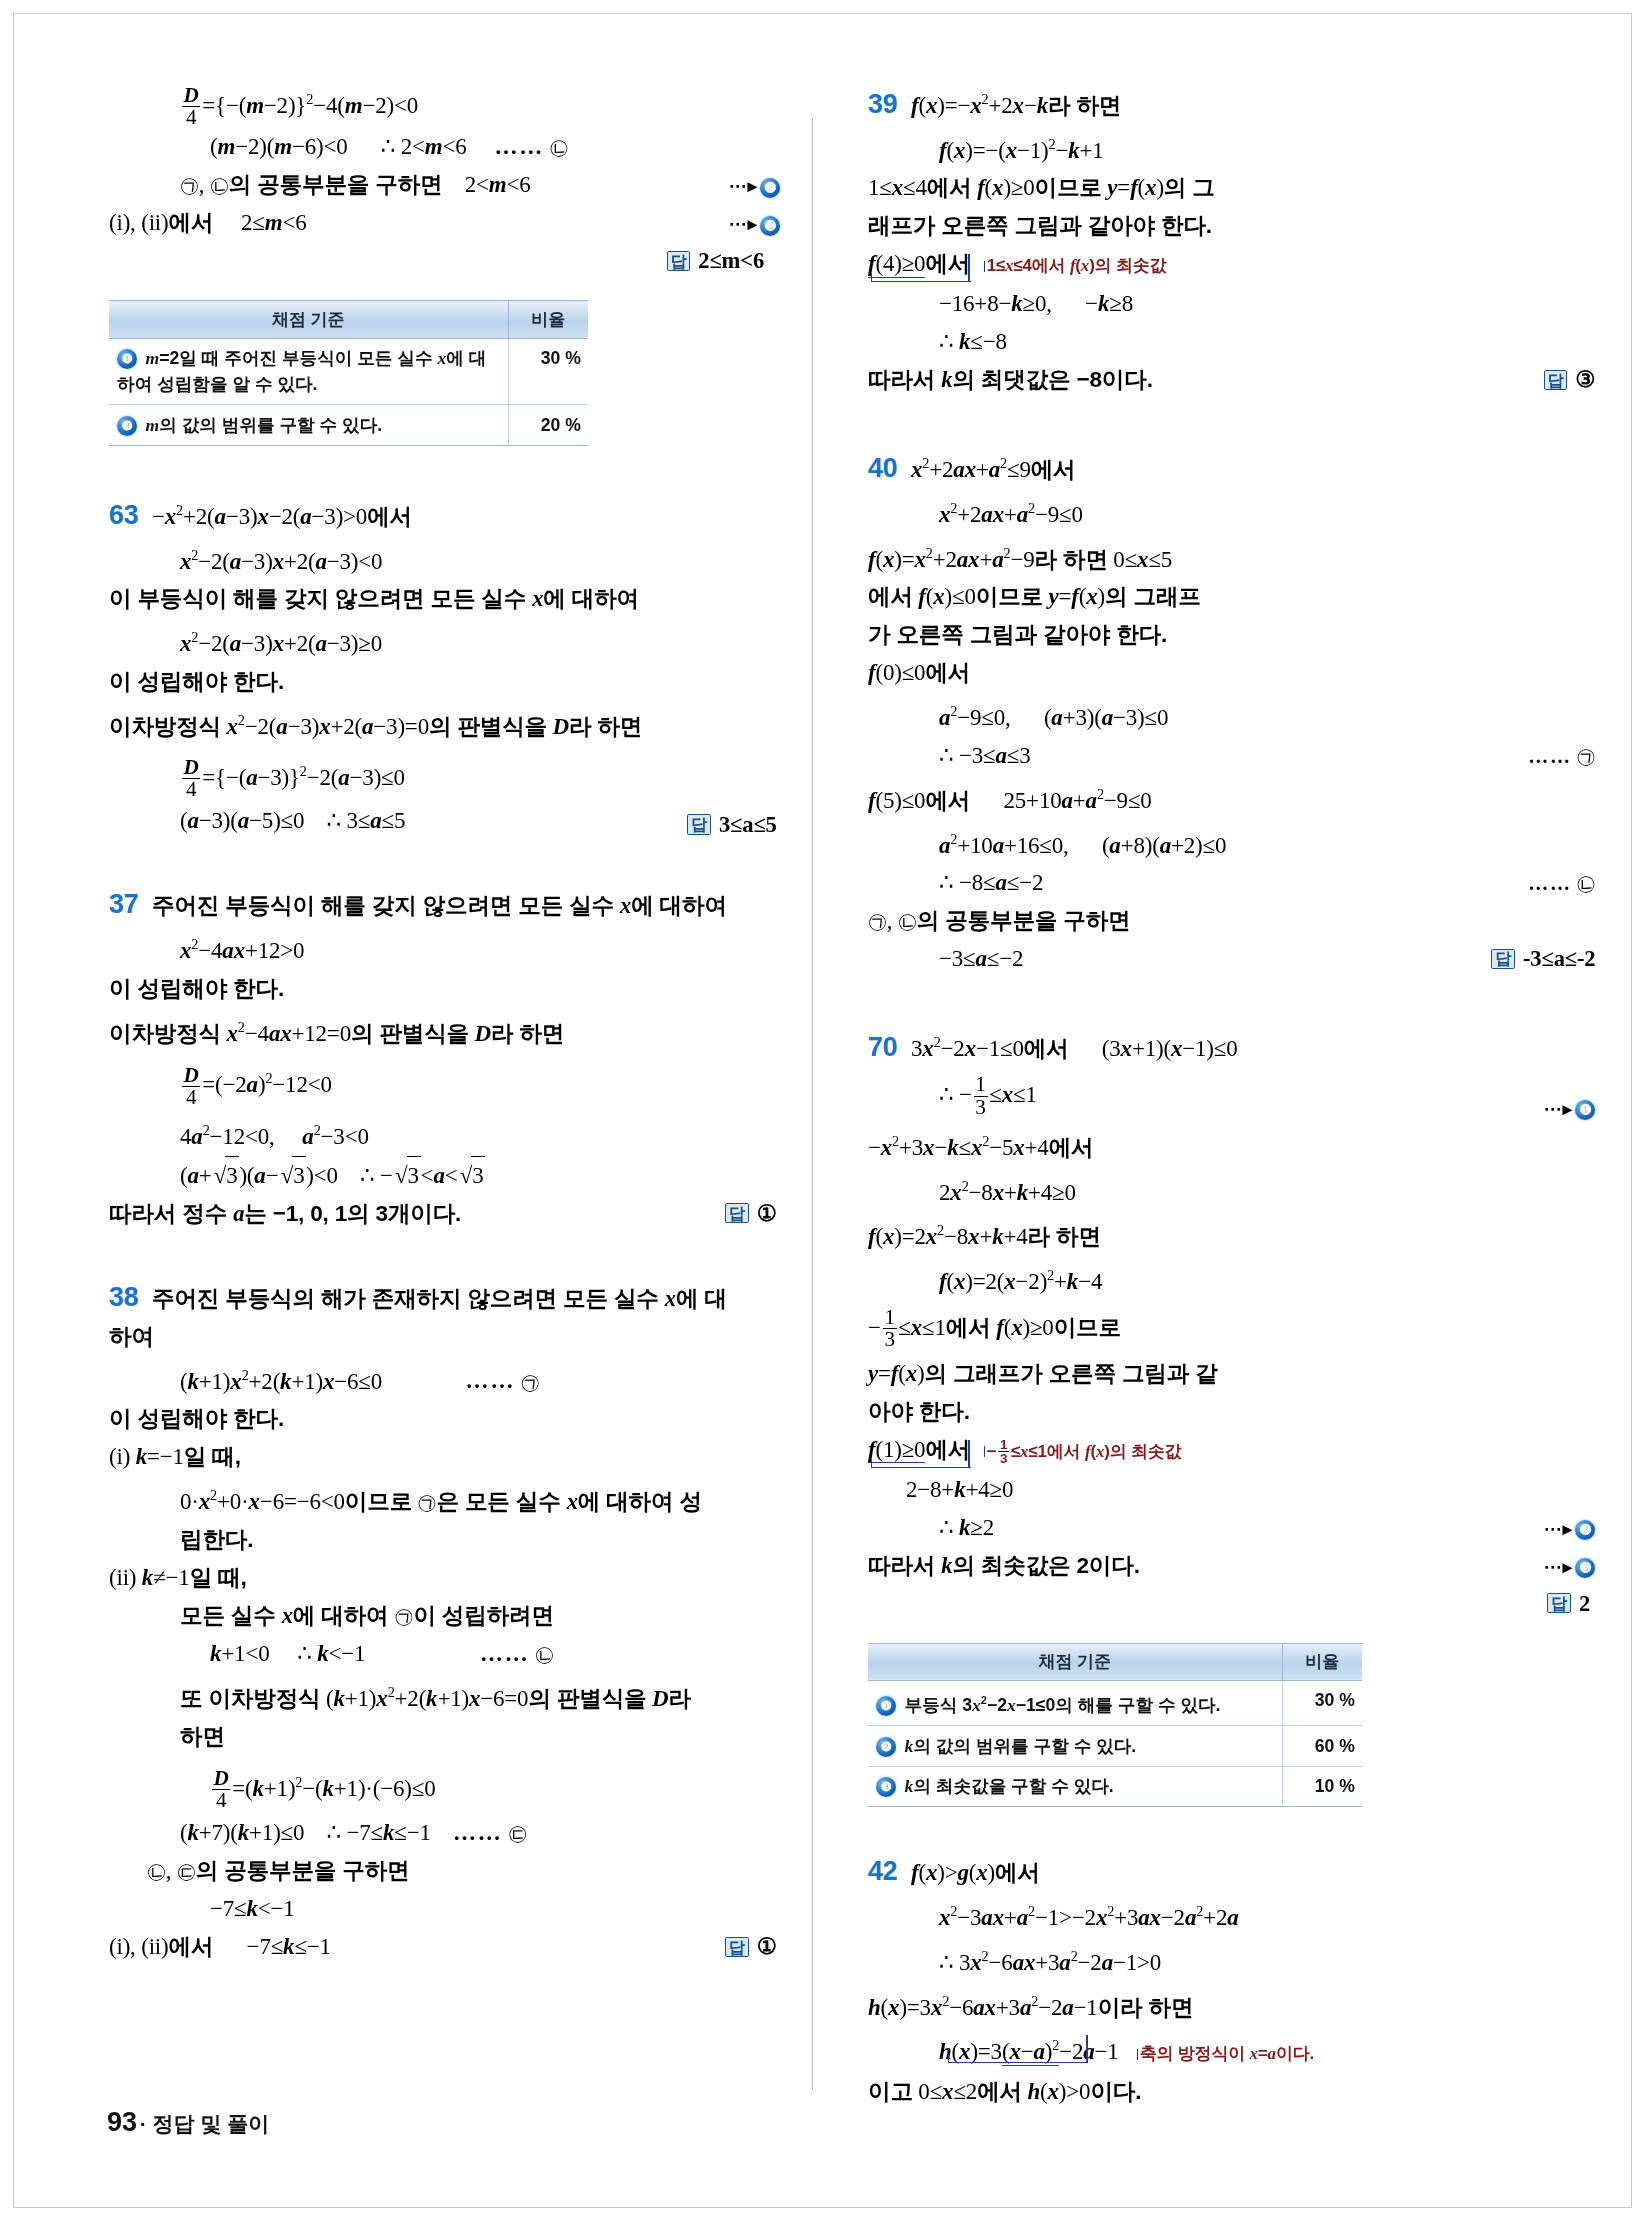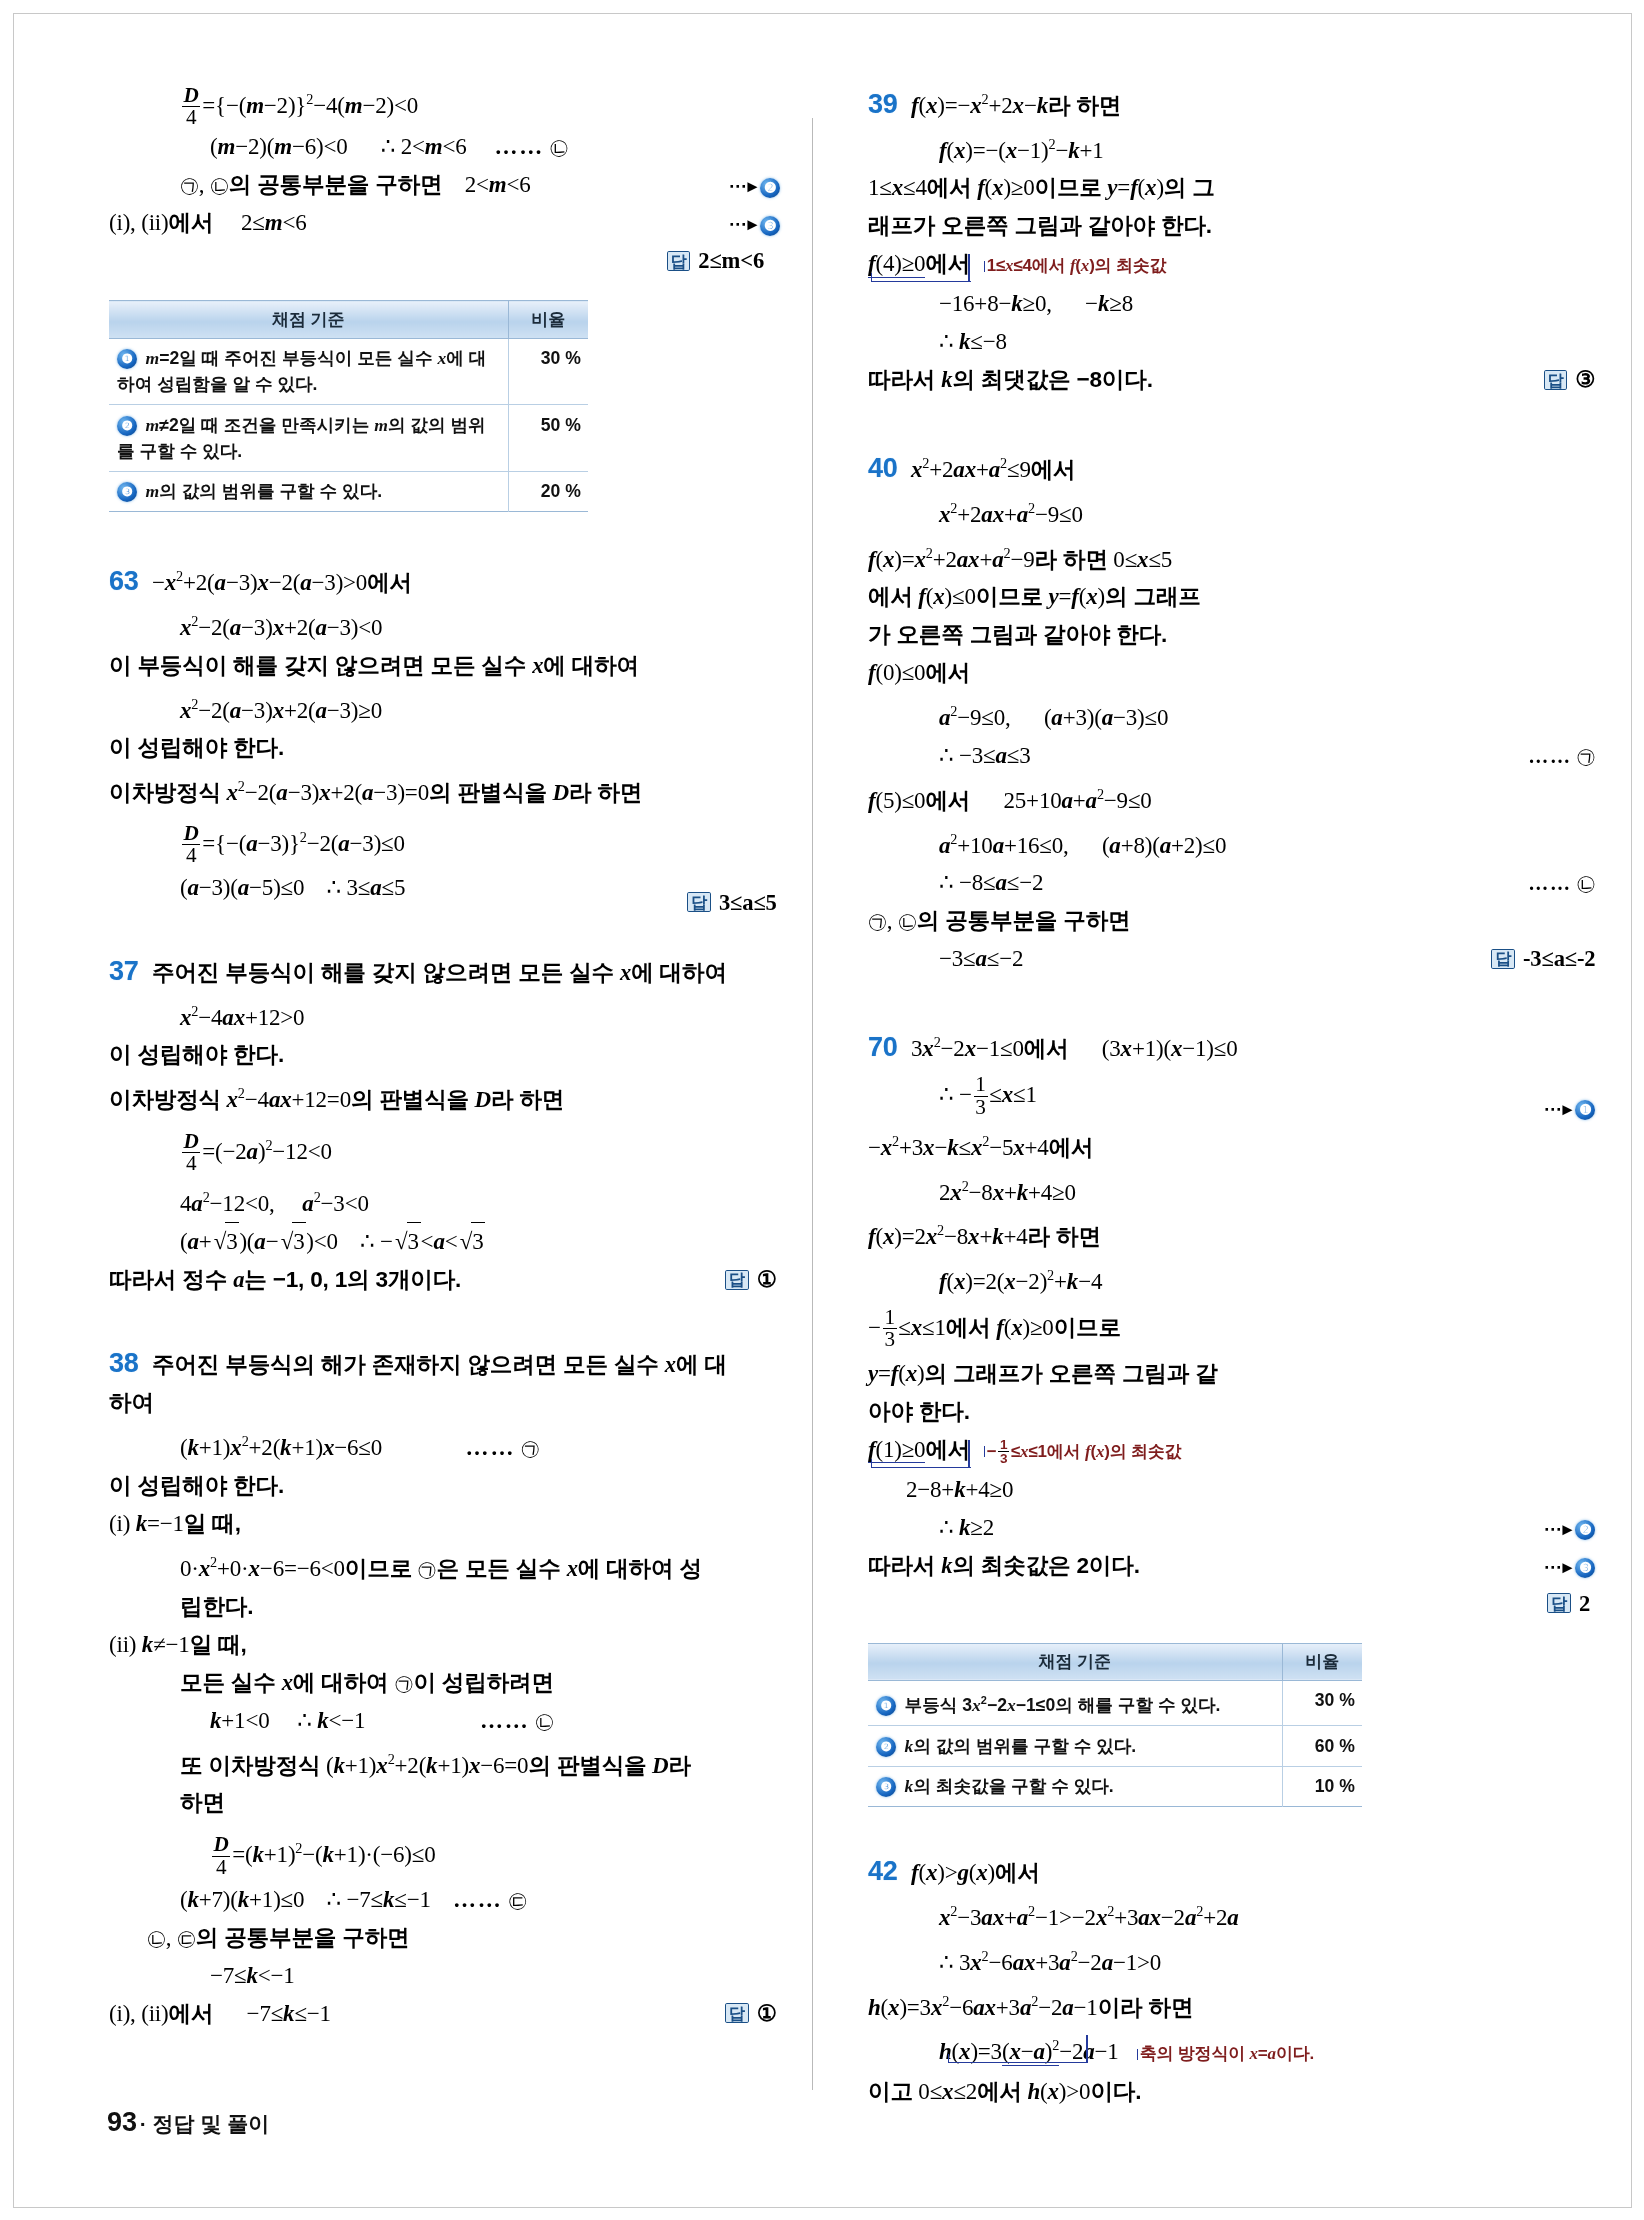--- a/index.html
+++ b/index.html
@@ -235,24 +235,20 @@
             <th class="crit">채점 기준</th>
             <th>비율</th>
           </tr>
         </thead>
         <tbody>
           <tr>
             <td class="crit"><span class="badge sm">❶</span> <i class="v">m</i>=2일 때 주어진 부등식이 모든 실수 <i class="v">x</i>에 대하여 성립함을 알 수 있다.</td>
             <td class="pct">30 %</td>
           </tr>
           <tr>
-            <td class="crit"><span class="badge sm">❷</span> <i class="v">m</i>≠2일 때 조건을 만족시키는 <i class="v">m</i>의 값의 범위를 구할 수 있다.</td>
-            <td class="pct">50 %</td>
-          </tr>
-          <tr>
             <td class="crit"><span class="badge sm">❸</span> <i class="v">m</i>의 값의 범위를 구할 수 있다.</td>
             <td class="pct">20 %</td>
           </tr>
         </tbody>
       </table>
 
       <div class="gap-lg"></div>
 
       <div class="prob">
         <div class="line">
@@ -261,21 +257,21 @@
         <div class="line ind2"><i class="v">x</i><sup class="ex">2</sup>−2(<i class="v">a</i>−3)<i class="v">x</i>+2(<i class="v">a</i>−3)&lt;0</div>
         <div class="line"><span class="ko">이 부등식이 해를 갖지 않으려면 모든 실수 <i class="v">x</i>에 대하여</span></div>
         <div class="line ind2"><i class="v">x</i><sup class="ex">2</sup>−2(<i class="v">a</i>−3)<i class="v">x</i>+2(<i class="v">a</i>−3)≥0</div>
         <div class="line"><span class="ko">이 성립해야 한다.</span></div>
         <div class="line"><span class="ko">이차방정식</span> <i class="v">x</i><sup class="ex">2</sup>−2(<i class="v">a</i>−3)<i class="v">x</i>+2(<i class="v">a</i>−3)=0<span class="ko">의 판별식을</span> <i class="v">D</i><span class="ko">라 하면</span></div>
         <div class="line ind2" style="line-height:51px;">
           <span class="frac"><span class="num"><i class="v">D</i></span><span class="den">4</span></span>={−(<i class="v">a</i>−3)}<sup class="ex">2</sup>−2(<i class="v">a</i>−3)≤0
         </div>
         <div class="line ind2">
           (<i class="v">a</i>−3)(<i class="v">a</i>−5)≤0 &nbsp;&nbsp; ∴ 3≤<i class="v">a</i>≤5
-          <span class="markrow" style="top:15px;right:-12.7px;">
+          <span class="markrow" style="top:4px;right:-12.7px;">
             <span class="ansbox">답</span><span class="answer">3≤a≤5</span>
           </span>
         </div>
       </div>
 
       <div class="gap-lg"></div>
 
       <div class="prob">
         <div class="line">
           <span class="pnum">37</span><span class="ko">주어진 부등식이 해를 갖지 않으려면 모든 실수 <i class="v">x</i>에 대하여</span>

